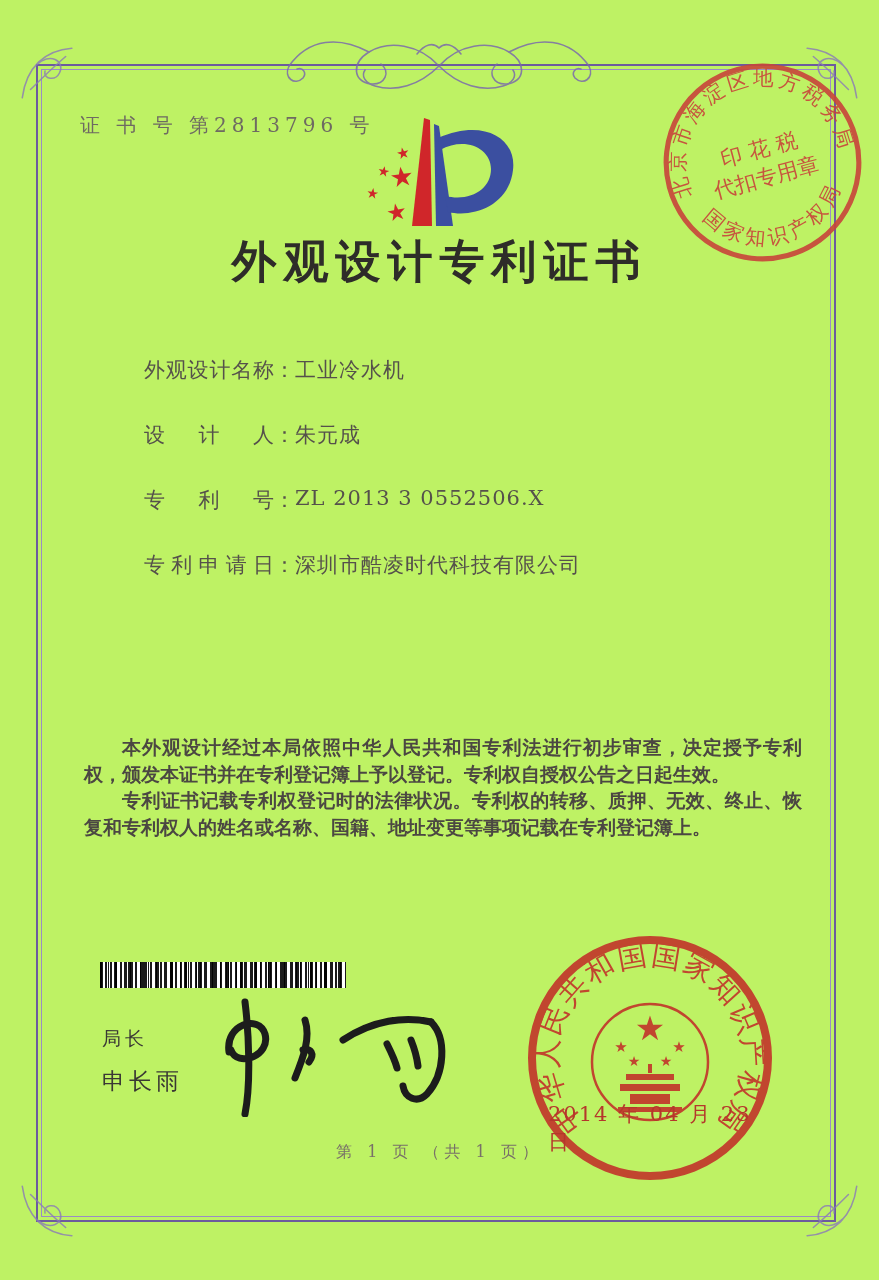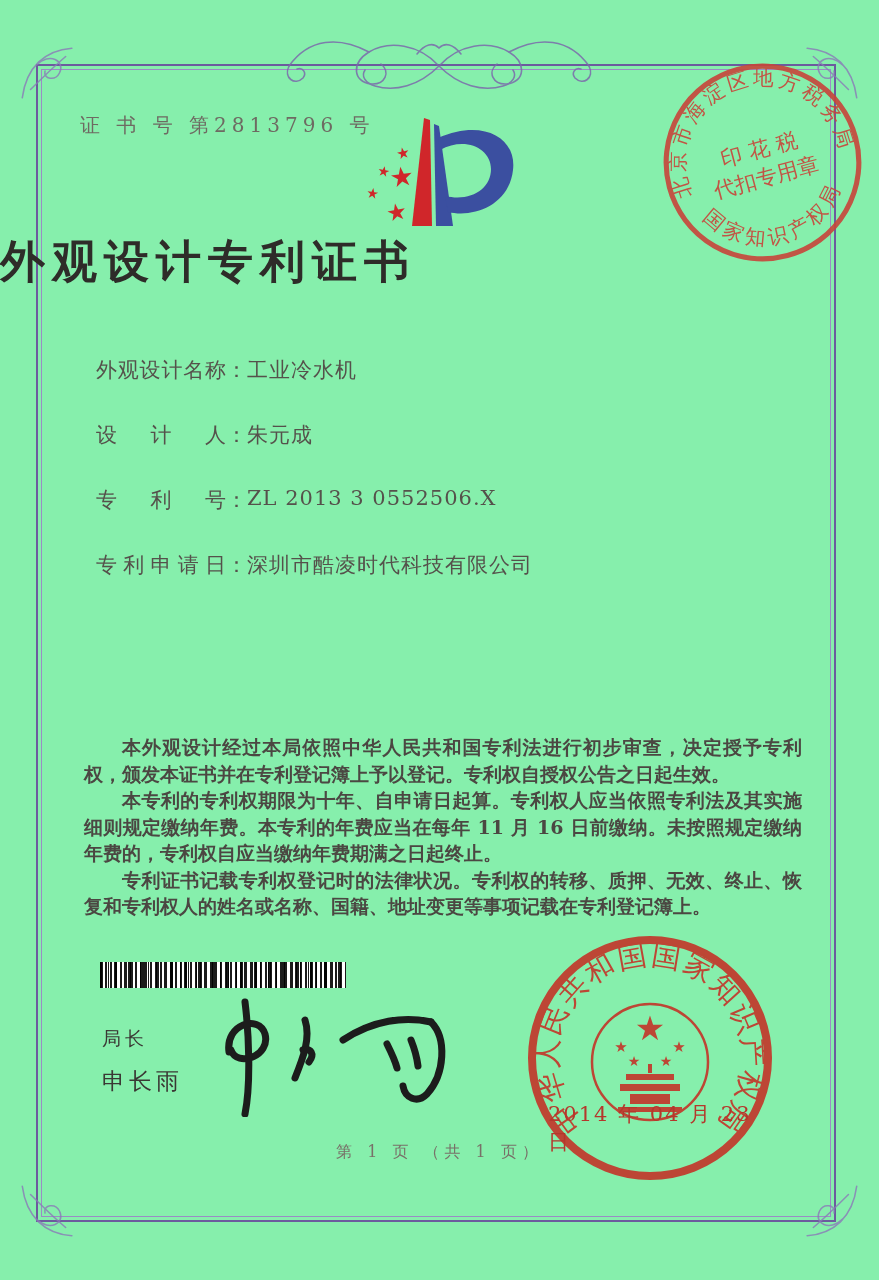--- a/index.html
+++ b/index.html
@@ -1,21 +1,21 @@
 <!DOCTYPE html>
 <html><head>
 <meta charset="utf-8">
 <style>
   html,body{margin:0;padding:0;}
   body{
     width:879px;height:1280px;position:relative;overflow:hidden;
     background:#ffffff;
     font-family:"DejaVu Serif","Liberation Serif",serif;
   }
-  .page{position:absolute;inset:0;background:#86efac;}
+  .page{position:absolute;inset:0;background:#bef264;}
 
   
   .frame-outer{
     position:absolute;left:36px;top:64px;width:796px;height:1154px;
     border:2px solid #6c5b9e;
   }
   .frame-inner{
     position:absolute;left:3px;top:3px;right:3px;bottom:3px;
     border:1px solid #9a8cc4;
   }
@@ -26,30 +26,30 @@
   .curl-bl{left:14px;bottom:38px;transform:scaleY(-1);}
   .curl-br{right:14px;bottom:38px;transform:scale(-1,-1);}
 
   
   .cert-no{
     position:absolute;left:80px;top:112px;
     font-size:20px;letter-spacing:5px;color:#6e6a62;
   }
   .logo{position:absolute;left:335px;top:114px;}
   .title{
-    position:absolute;left:0;right:0;top:232px;
+    position:absolute;left:0;right:0;top:232px;text-align:center;
     font-size:45px;font-weight:bold;letter-spacing:7px;color:#2e2c29;
   }
 
   
   .fields{position:absolute;left:96px;top:356px;width:650px;}
   .field-row{height:65px;font-size:21px;color:#55514b;white-space:nowrap;}
   .field-label{
     display:inline-block;width:130px;vertical-align:top;
-    text-align:justify;text-align-last:justify;
+    text-align:justify;text-align-last:justify;margin-left:48px;
   }
   .field-colon{display:inline-block;vertical-align:top;}
   .field-value{display:inline-block;vertical-align:top;letter-spacing:1px;text-align:center;}
 
   
   .paras{
     position:absolute;left:84px;top:734px;width:718px;
     font-size:19px;line-height:26.5px;color:#4b4742;text-align:justify;
   }
   .paras p{margin:0;text-indent:2em;font-weight:bold;}
@@ -166,21 +166,20 @@
     <div class="field-row">
       <span class="field-label">专利号</span><span class="field-colon">：</span><span class="field-value">ZL 2013 3 0552506.X</span>
     </div>
     <div class="field-row">
       <span class="field-label">专利申请日</span><span class="field-colon">：</span><span class="field-value">深圳市酷凌时代科技有限公司</span>
     </div>
   </div>
 
   <div class="paras">
     <p>本外观设计经过本局依照中华人民共和国专利法进行初步审查，决定授予专利权，颁发本证书并在专利登记簿上予以登记。专利权自授权公告之日起生效。</p>
-    <p>本专利的专利权期限为十年、自申请日起算。专利权人应当依照专利法及其实施细则规定缴纳年费。本专利的年费应当在每年 11 月 16 日前缴纳。未按照规定缴纳年费的，专利权自应当缴纳年费期满之日起终止。</p>
     <p>专利证书记载专利权登记时的法律状况。专利权的转移、质押、无效、终止、恢复和专利权人的姓名或名称、国籍、地址变更等事项记载在专利登记簿上。</p>
   </div>
 
   <div class="barcode"></div>
 
   <div class="signer-title">局长</div>
   <div class="signer-name">申长雨</div>
 
   <svg class="signature" width="265" height="125" viewBox="0 0 265 125">
     <g fill="none" stroke="#1c1c1c" stroke-width="7" stroke-linecap="round" stroke-linejoin="round">

